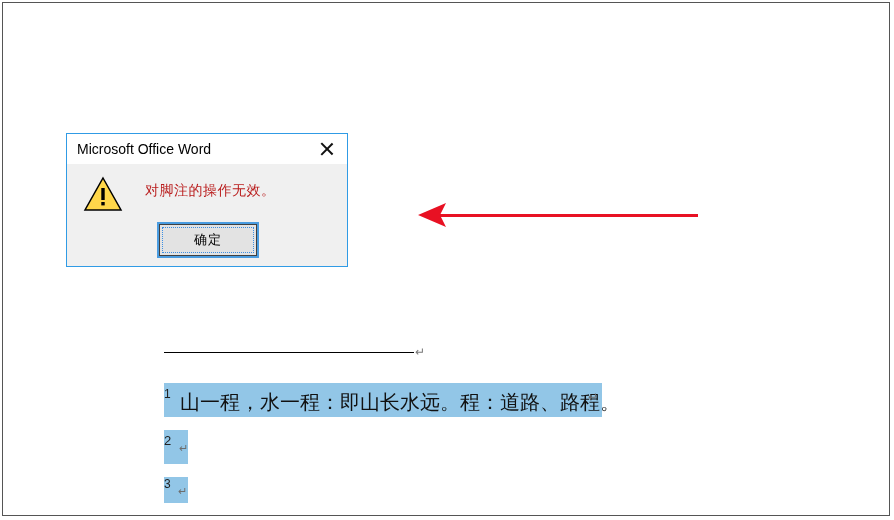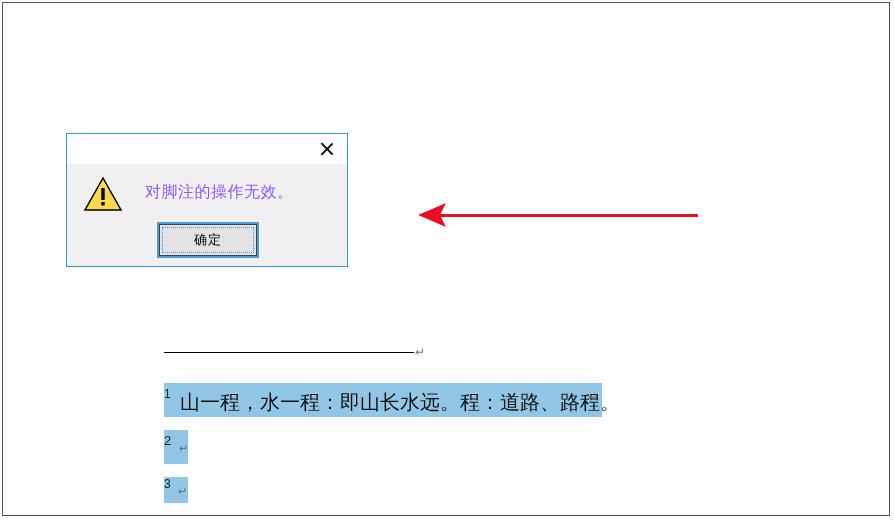--- a/index.html
+++ b/index.html
@@ -20,21 +20,21 @@
   .close-x::before,.close-x::after{content:"";position:absolute;left:6px;top:-1px;
     width:1.5px;height:16px;background:#111;}
   .close-x::before{transform:rotate(45deg);}
   .close-x::after{transform:rotate(-45deg);}
   .body-area{position:relative;height:103px;}
 
   
   .warn-icon{position:absolute;left:16px;top:12px;}
   .warn-icon svg{display:block;}
 
-  .msg-text{position:absolute;left:78px;top:18px;font-size:16px;color:#8b5cf6;letter-spacing:0.5px;}
+  .msg-text{position:absolute;left:78px;top:18px;font-size:14px;color:#b91c1c;letter-spacing:0.5px;}
 
   .ok-btn{position:absolute;left:92px;top:60px;width:98px;height:32px;
     background:#e3e3e3;border:1px solid #404040;box-sizing:border-box;
     display:flex;align-items:center;justify-content:center;
     font-size:13px;color:#000;letter-spacing:1px;}
   .ok-btn .focus-ring{position:absolute;left:2px;top:2px;right:2px;bottom:2px;
     border:1px dotted #3e8fe2;pointer-events:none;}
   .ok-btn .outer-focus{position:absolute;left:-3px;top:-3px;right:-3px;bottom:-3px;
     border:2px solid #4a9ce0;pointer-events:none;}
 
@@ -93,20 +93,21 @@
     <span class="fn-ret2">↵</span>
   </div>
 
   <div class="fn-block3">
     <span class="fn-num3">3</span>
     <span class="fn-ret3">↵</span>
   </div>
 
   <div class="dialog">
     <div class="titlebar">
+      <span class="title-text">Microsoft Office Word</span>
       <div class="close-btn">
         <span class="close-x"></span>
       </div>
     </div>
     <div class="body-area">
       <div class="warn-icon">
         <svg width="40" height="36">
           <polygon points="20,2 38,34 2,34" fill="#ffd74a" stroke="#000" stroke-width="1.5"></polygon>
           <rect x="18.3" y="12" width="3.4" height="12" fill="#000"></rect>
           <rect x="18.3" y="26" width="3.4" height="3.4" fill="#000"></rect>

